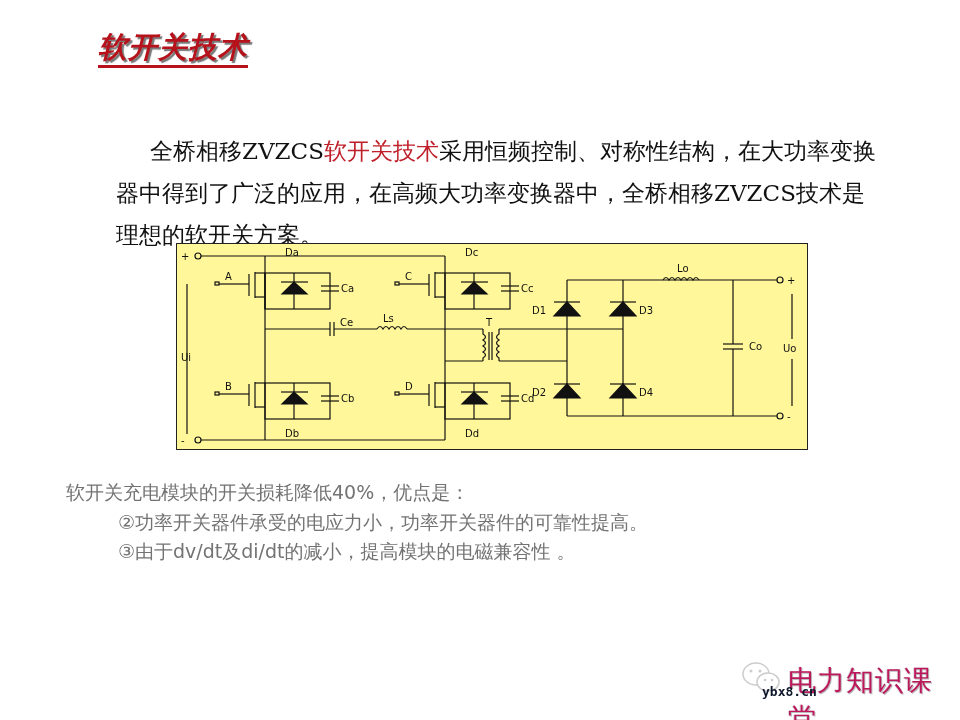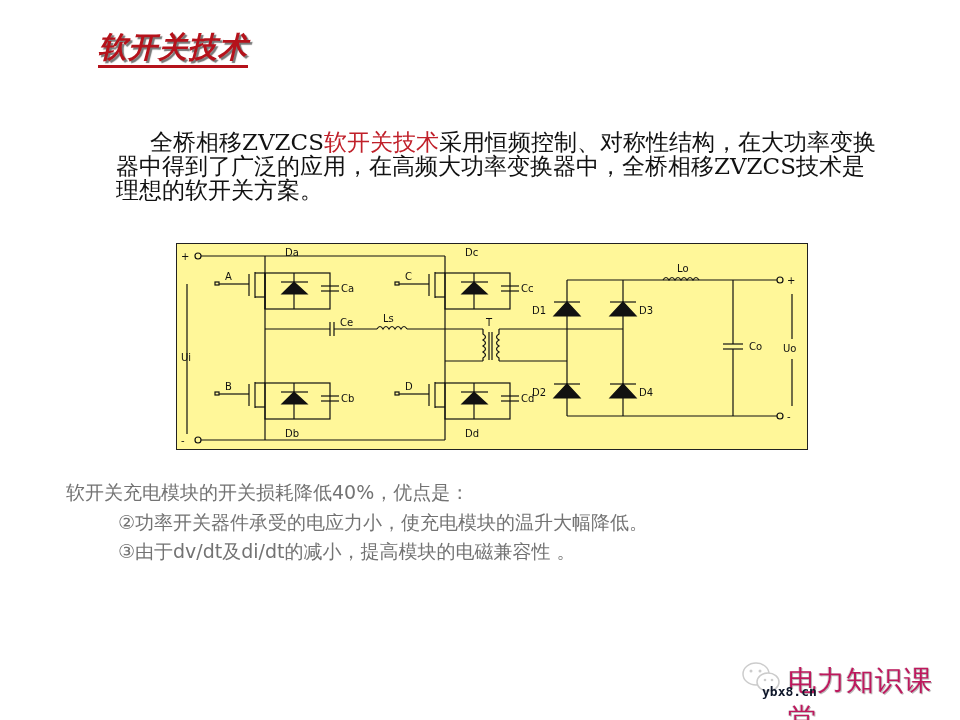--- a/index.html
+++ b/index.html
@@ -12,21 +12,21 @@
       font-family: "DejaVu Serif", "Liberation Serif", serif;
       font-size: 29px; font-weight: bold; font-style: italic;
       color: #b5121b; letter-spacing: 1px;
       text-shadow: 2px 2px 1px #777;
       border-bottom: 3px solid #b5121b;
       line-height: 34px; padding-bottom: 1px;
     }
     .intro {
       position: absolute; left: 116px; top: 130px; width: 770px;
       font-family: "DejaVu Serif", "Liberation Serif", serif;
-      font-size: 23px; line-height: 24px; color: #111;
+      font-size: 23px; line-height: 42px; color: #111;
       text-indent: 34px;
     }
     .intro .hl { color: #c0202a; }
     .diagram {
       position: absolute; left: 176px; top: 243px; width: 630px; height: 205px;
       background: #fff799; border: 1px solid #222;
     }
     .diagram svg { position: absolute; left: 0; top: 0; }
     .bottom {
       position: absolute; left: 66px; top: 478px; width: 760px;
@@ -197,21 +197,21 @@
     <text x="610" y="40" fill="#111" stroke="none">+</text>
     <text x="610" y="176" fill="#111" stroke="none">-</text>
     <line x1="615" y1="50" x2="615" y="95" y2="95"></line>
     <line x1="615" y1="115" x2="615" y2="162"></line>
     <text x="606" y="108" fill="#111" stroke="none">Uo</text>
   </svg>
 </div>
 
 <div class="bottom">
   <div class="line">软开关充电模块的开关损耗降低40%，优点是：</div>
-  <div class="line i1">②功率开关器件承受的电应力小，使充电模块的温升大幅降低。</div>
+  <div class="line i1">②功率开关器件承受的电应力小，功率开关器件的可靠性提高。</div>
   <div class="line i1">③由于dv/dt及di/dt的减小，提高模块的电磁兼容性 。</div>
 </div>
 
 <div class="watermark">
   <svg class="wm-icon" width="44" height="36" viewBox="0 0 44 36">
     <ellipse cx="16" cy="14" rx="13" ry="11" fill="none" stroke="#ccc" stroke-width="1.5"></ellipse>
     <ellipse cx="28" cy="22" rx="11" ry="9" fill="#fff" stroke="#ccc" stroke-width="1.5"></ellipse>
     <circle cx="11" cy="11" r="1.5" fill="#ccc"></circle>
       <circle cx="20" cy="11" r="1.5" fill="#ccc"></circle>
     <circle cx="25" cy="20" r="1.3" fill="#ccc"></circle>

